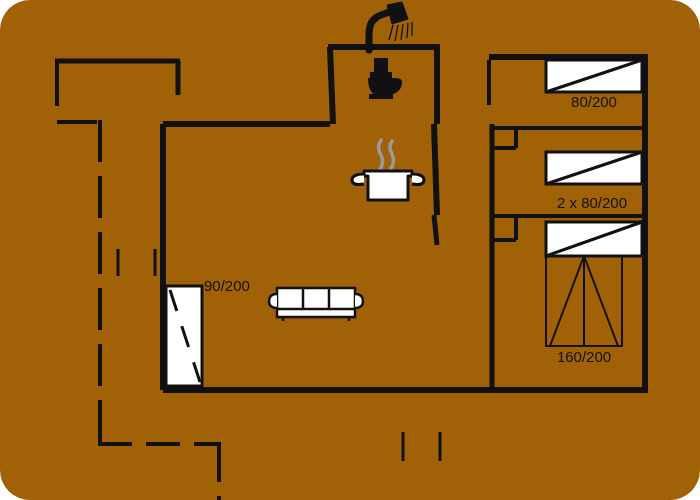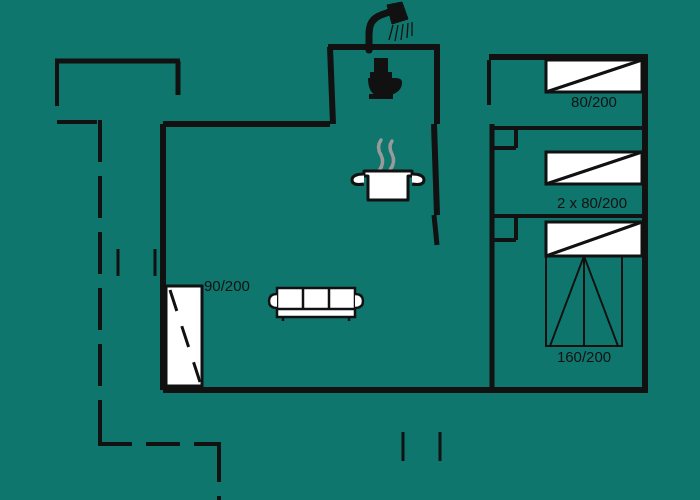--- a/index.html
+++ b/index.html
@@ -10,21 +10,22 @@
   body {
     width: 700px;
     height: 500px;
     font-family: "Liberation Sans", sans-serif;
     overflow: hidden;
   }
   #floorplan-root {
     position: relative;
     width: 700px;
     height: 500px;
-    background: #0f766e;
+    background: #a16207;
+    border-radius: 30px;
   }
   #plan-svg {
     position: absolute;
     left: 0;
     top: 0;
     width: 700px;
     height: 500px;
     display: block;
   }
   .dim-label {

